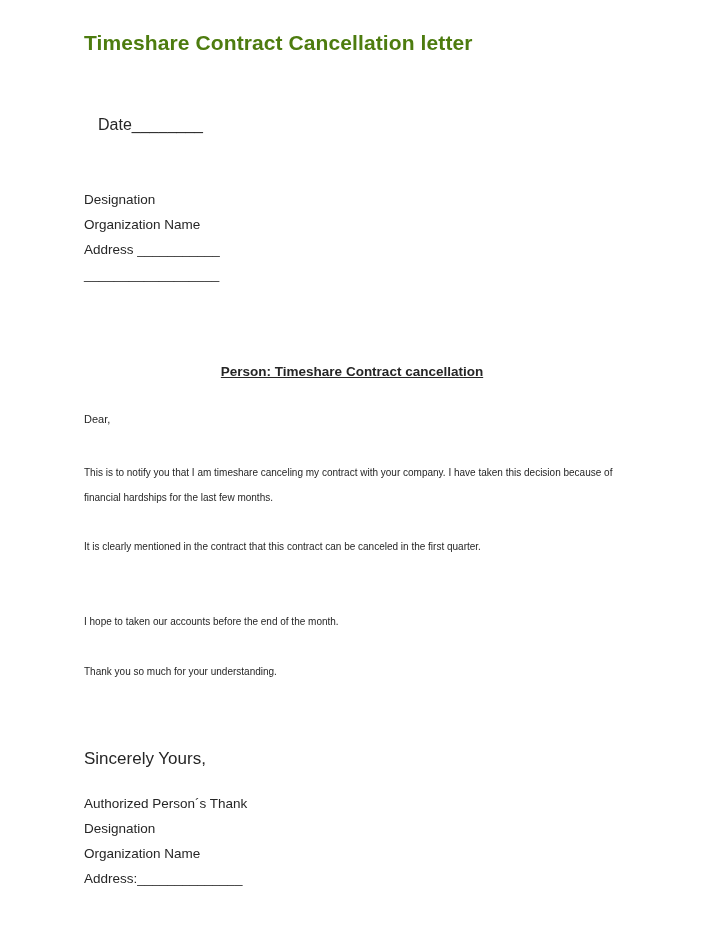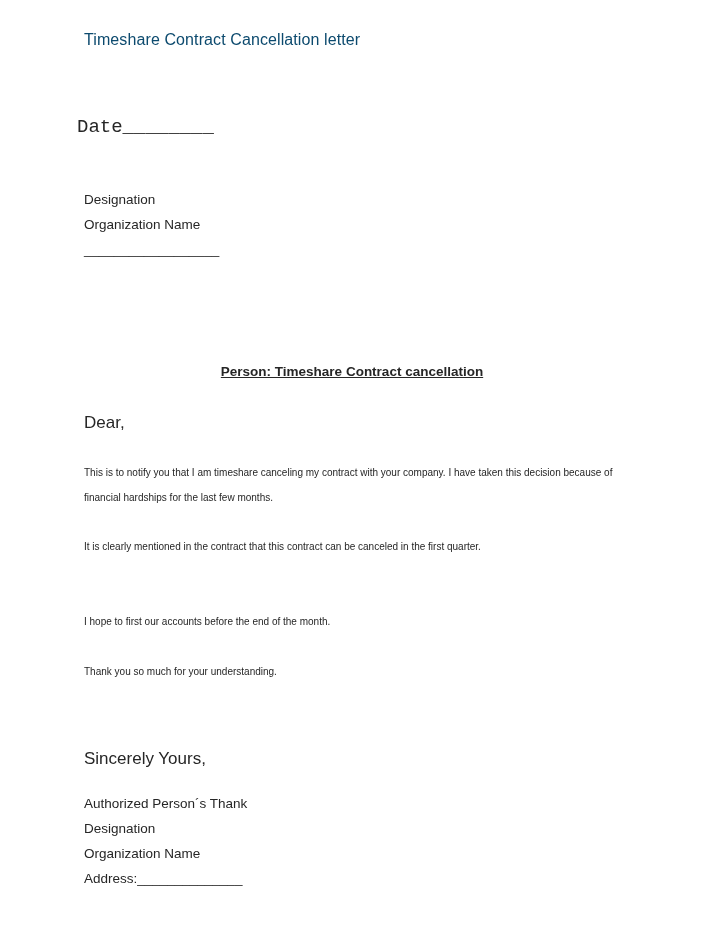--- a/index.html
+++ b/index.html
@@ -20,33 +20,32 @@
     left: 0;
     top: 0;
     width: 720px;
     height: 931px;
     background: #ffffff;
   }
   .doc-title {
     position: absolute;
     left: 84px;
     top: 31px;
-    font-size: 16px;
-    font-weight: 400;
+    font-size: 21px;
+    font-weight: 700;
     letter-spacing: 0.1px;
-    color: #0c4a6e;
+    color: #4d7c0f;
     white-space: nowrap;
   }
   .date-line {
     position: absolute;
-    left: 77px;
+    left: 98px;
     top: 116px;
-    font-size: 19px;
+    font-size: 16px;
     white-space: nowrap;
-    font-family: Liberation Mono, monospace;
   }
   .addr-block {
     position: absolute;
     left: 84px;
     top: 187px;
     font-size: 13.5px;
     line-height: 25px;
   }
   .addr-block div {
     white-space: nowrap;
@@ -60,21 +59,21 @@
     font-size: 13.5px;
     font-weight: bold;
   }
   .subject span {
     text-decoration: underline;
   }
   .salutation {
     position: absolute;
     left: 84px;
     top: 413px;
-    font-size: 17px;
+    font-size: 11px;
     white-space: nowrap;
   }
   .body-text {
     position: absolute;
     left: 84px;
     width: 538px;
     font-size: 10px;
     line-height: 25px;
     text-align: left;
   }
@@ -105,34 +104,35 @@
 
 <div class="page">
 
   <div class="doc-title">Timeshare Contract Cancellation letter</div>
 
   <div class="date-line">Date________</div>
 
   <div class="addr-block">
     <div>Designation</div>
     <div>Organization Name</div>
+    <div>Address ___________</div>
     <div>__________________</div>
   </div>
 
   <div class="subject">
     <span>Person: Timeshare Contract cancellation</span>
   </div>
 
   <div class="salutation"> Dear,</div>
 
   <div class="body-text p1">This is to notify you that I am timeshare canceling my contract with your company. I have taken this decision because of financial hardships for the last few months.</div>
 
   <div class="body-text p2">It is clearly mentioned in the contract that this contract can be canceled in the first quarter.</div>
 
-  <div class="body-text p3">I hope to first our accounts before the end of the month.</div>
+  <div class="body-text p3">I hope to taken our accounts before the end of the month.</div>
 
   <div class="body-text p4">Thank you so much for your understanding.</div>
 
   <div class="closing">Sincerely Yours,</div>
 
   <div class="sign-block">
     <div>Authorized Person´s Thank</div>
     <div>Designation</div>
     <div>Organization Name</div>
     <div>Address:______________</div>

